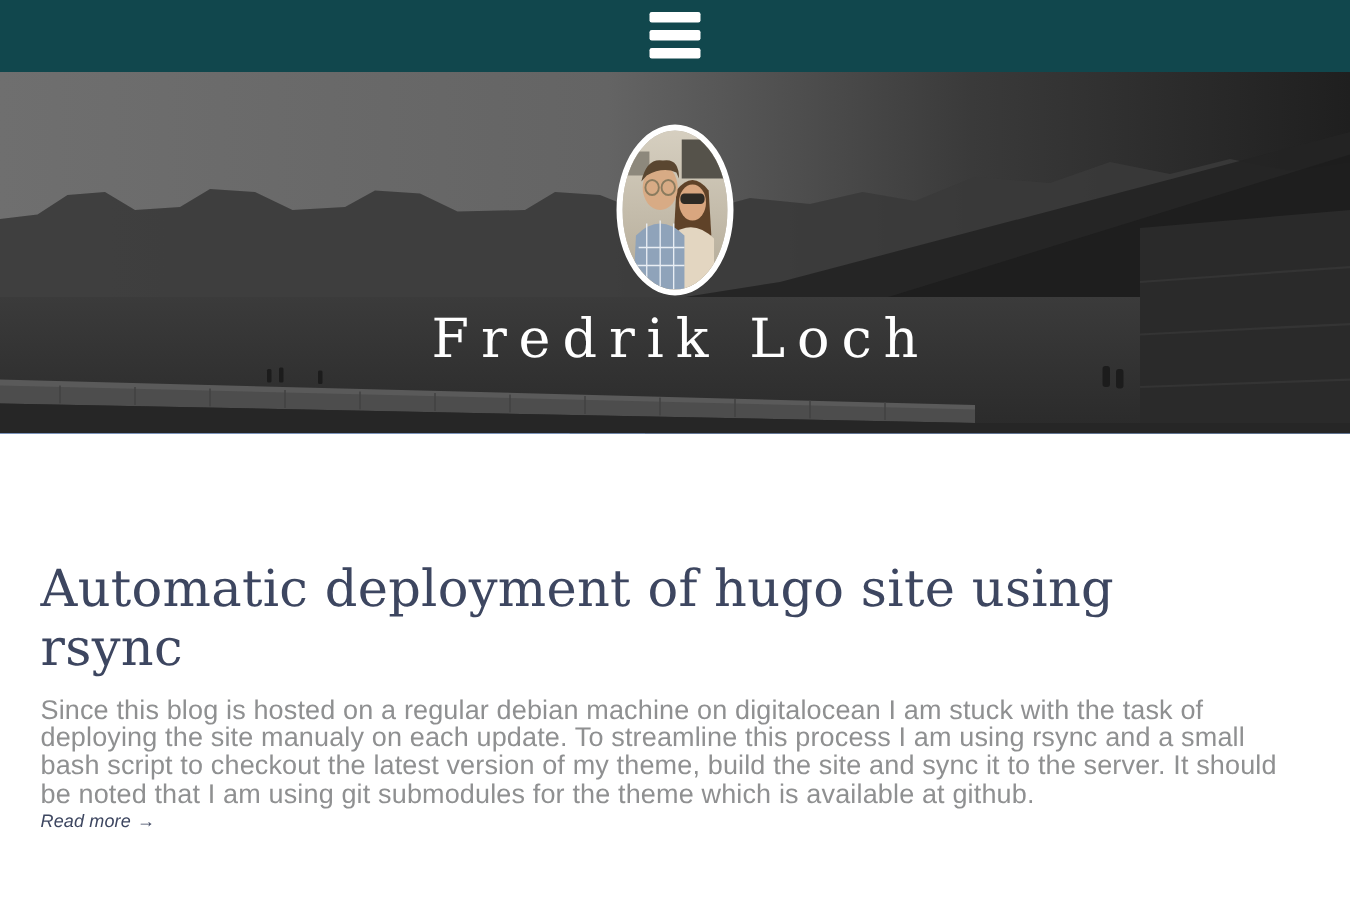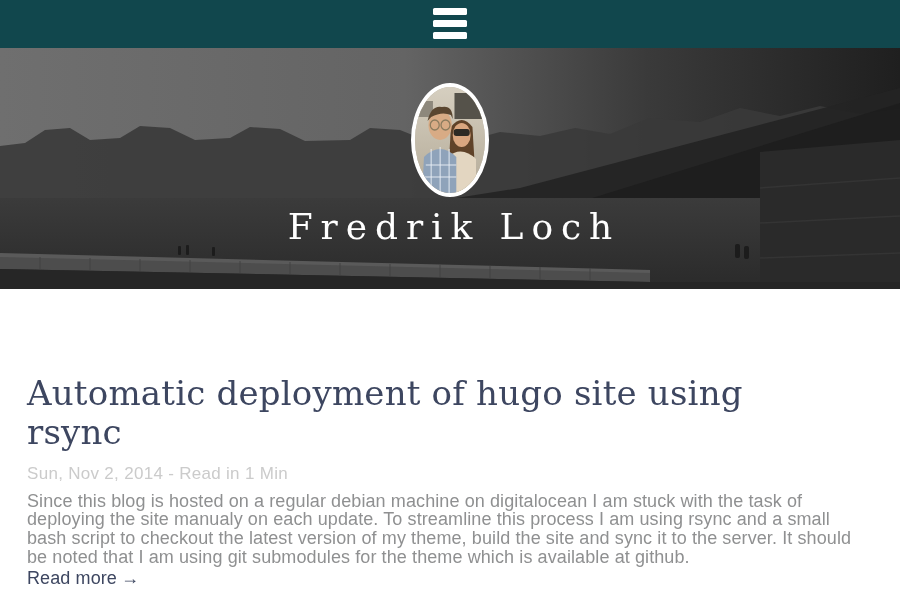--- a/index.html
+++ b/index.html
@@ -88,24 +88,25 @@
     max-width: 852px;
     color: var(--body-text, #8f9091);
     font-size: 18px;
     line-height: 1.04;
     letter-spacing: 0.1px;
   }
   .read-more {
     display: inline-block;
     margin-top: 2px;
     color: var(--accent, #3d4660);
-    font-size: 18px;
+    font-size: 12px;
     text-decoration: none;
     cursor: pointer;
     letter-spacing: 0.1px;
+    font-style: italic;
   }
   .read-more .arrow { margin-left: 4px; }
 </style>
 </head>
 <body>
 
 <header class="site-header">
   <div class="hamburger" role="button" aria-label="menu">
     <div class="bar"></div>
     <div class="bar"></div>
@@ -206,19 +207,18 @@
   </div>
 
   <div class="author-name">Fredrik Loch</div>
 </section>
 
 <main class="content">
   <article>
     <h1 class="post-title">
       <a href="#">Automatic deployment of hugo site using rsync</a>
     </h1>
-    <div class="post-meta">Sun, Nov 2, 2014 - Read in 1 Min</div>
     <p class="post-excerpt">Since this blog is hosted on a regular debian machine on digitalocean I am stuck with the task of deploying the site manualy on each update. To streamline this process I am using rsync and a small bash script to checkout the latest version of my theme, build the site and sync it to the server. It should be noted that I am using git submodules for the theme which is available at github.</p>
     <a class="read-more" href="#">
       <span>Read more</span><span class="arrow">→</span>
     </a>
   </article>
 </main>
 
 </body></html>

